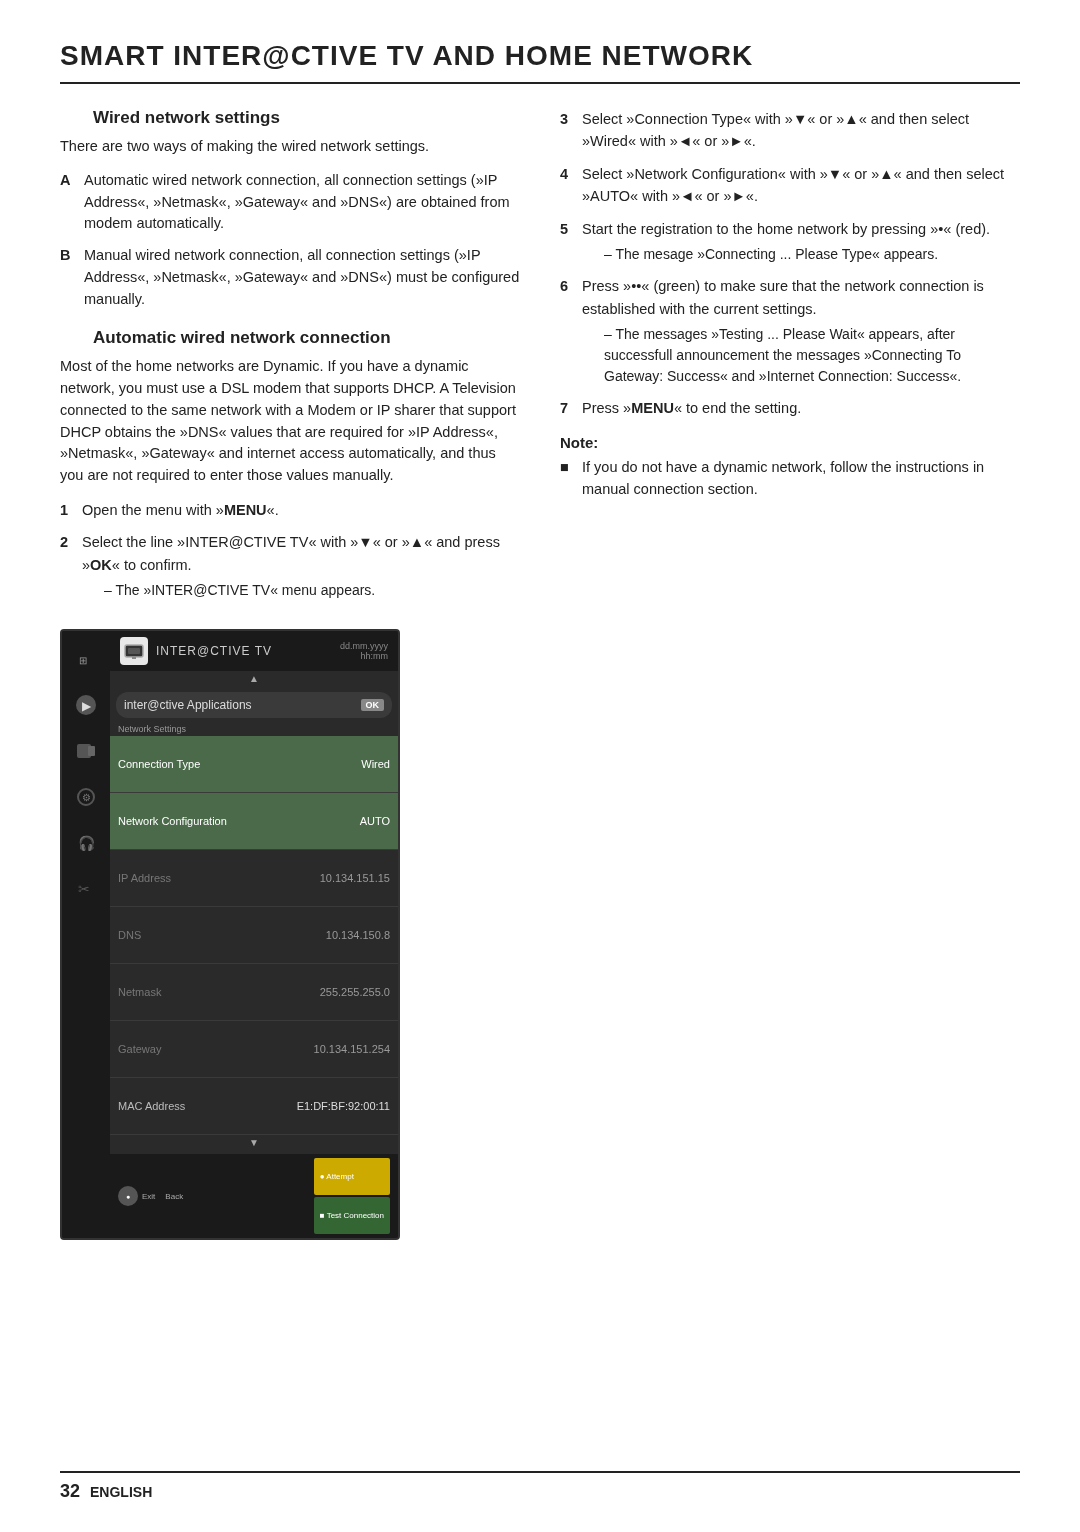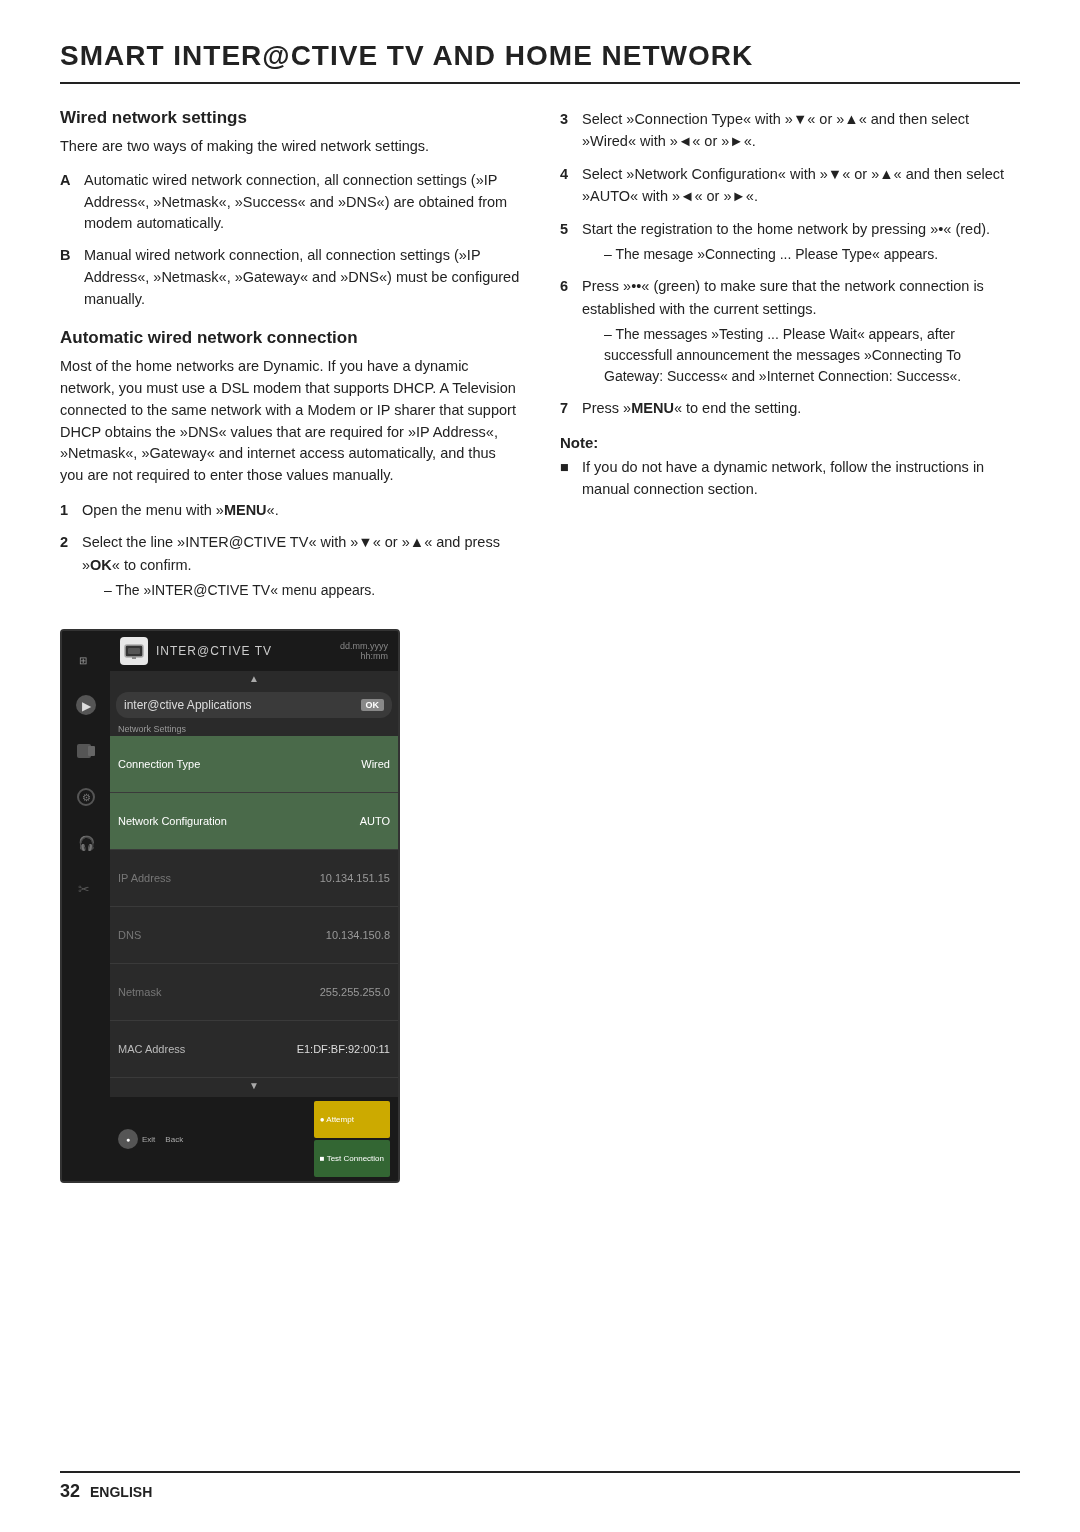--- a/index.html
+++ b/index.html
@@ -34,20 +34,21 @@
     }
 
     .right-col {
       flex: 1;
     }
 
     .section-title {
       font-size: 17px;
       font-weight: 700;
       margin-bottom: 8px;
+      margin-left: 33px;
     }
 
     .body-text {
       font-size: 14.5px;
       line-height: 1.5;
       margin-bottom: 12px;
     }
 
     .lettered-list {
       list-style: none;
@@ -342,21 +343,21 @@
 
   <div class="left-col">
 
     <div class="section-title">Wired network settings</div>
 
     <p class="body-text">There are two ways of making the wired network settings.</p>
 
     <ul class="lettered-list">
       <li>
         <span class="letter">A</span>
-        <span>Automatic wired network connection, all connection settings (»IP Address«, »Netmask«, »Success« and »DNS«) are obtained from modem automatically.</span>
+        <span>Automatic wired network connection, all connection settings (»IP Address«, »Netmask«, »Gateway« and »DNS«) are obtained from modem automatically.</span>
       </li>
       <li>
         <span class="letter">B</span>
         <span>Manual wired network connection, all connection settings (»IP Address«, »Netmask«, »Gateway« and »DNS«) must be configured manually.</span>
       </li>
     </ul>
 
     <div class="section-title">Automatic wired network connection</div>
 
     <p class="body-text">Most of the home networks are Dynamic. If you have a dynamic network, you must use a DSL modem that supports DHCP. A Television connected to the same network with a Modem or IP sharer that support DHCP obtains the »DNS« values that are required for »IP Address«, »Netmask«, »Gateway« and internet access automatically, and thus you are not required to enter those values manually.</p>
@@ -453,20 +454,24 @@
               <span class="tv-row-label dimmed">IP Address</span>
               <span class="tv-row-value dimmed">10.134.151.15</span>
             </div>
             <div class="tv-row">
               <span class="tv-row-label dimmed">DNS</span>
               <span class="tv-row-value dimmed">10.134.150.8</span>
             </div>
             <div class="tv-row">
               <span class="tv-row-label dimmed">Netmask</span>
               <span class="tv-row-value dimmed">255.255.255.0</span>
+            </div>
+            <div class="tv-row">
+              <span class="tv-row-label dimmed">Gateway</span>
+              <span class="tv-row-value dimmed">10.134.151.254</span>
             </div>
             <div class="tv-row">
               <span class="tv-row-label">MAC Address</span>
               <span class="tv-row-value">E1:DF:BF:92:00:11</span>
             </div>
           </div>
 
           <div class="tv-chevron">▼</div>
 
           <div class="tv-bottom-bar">

